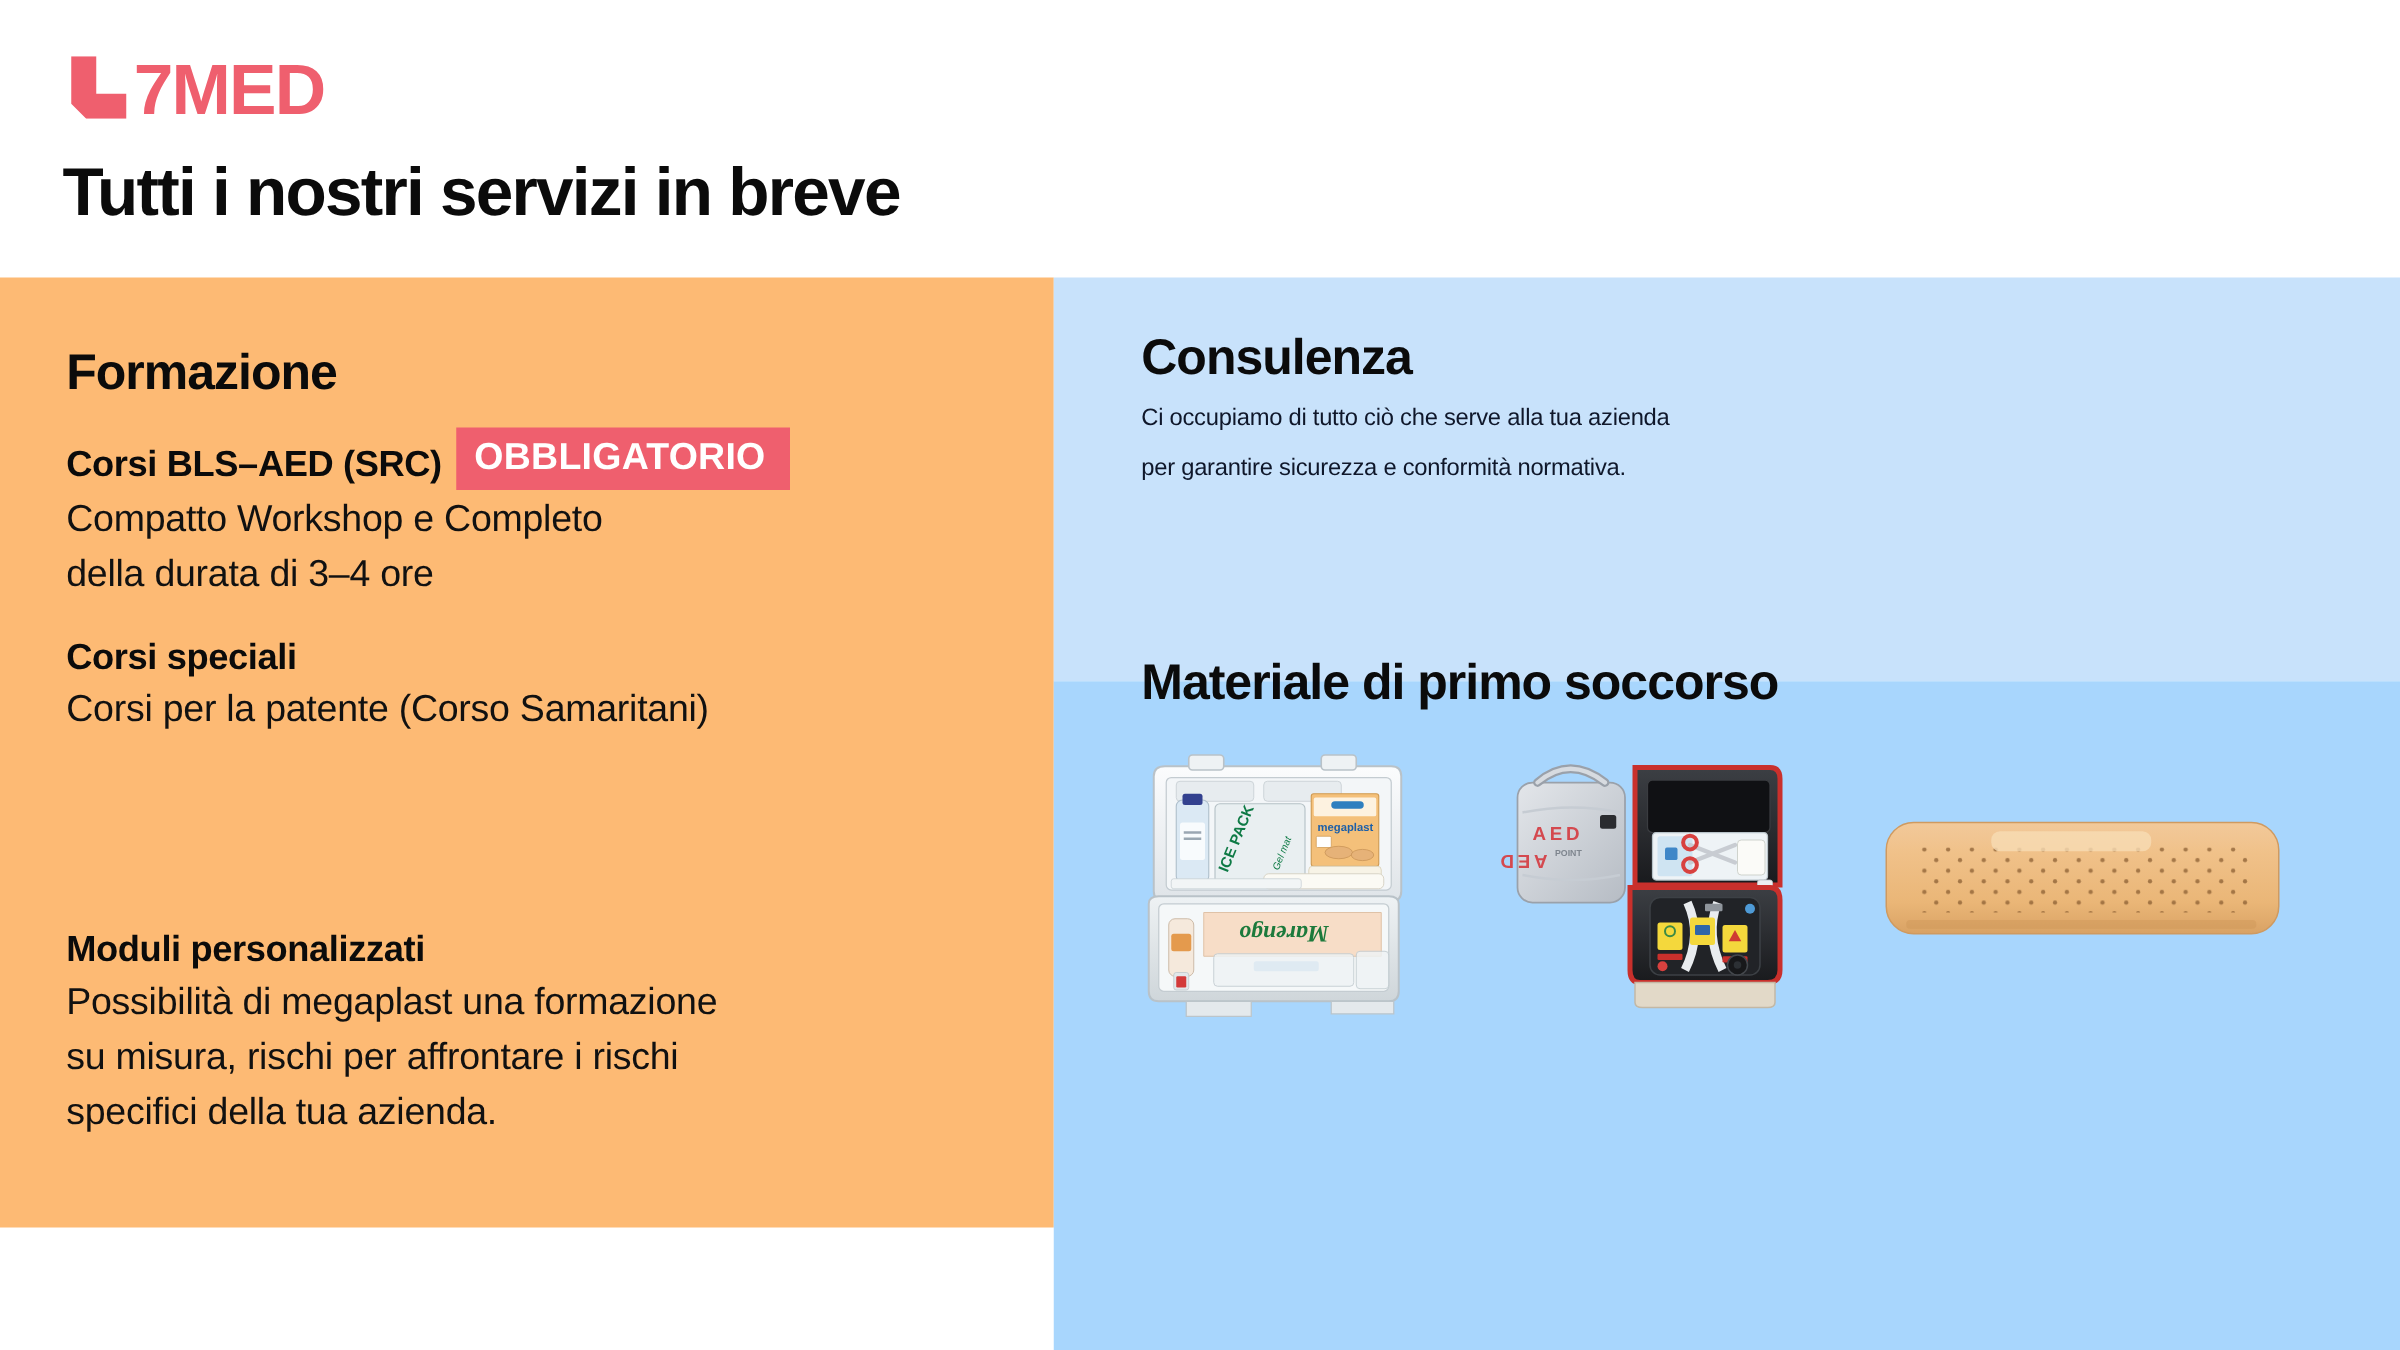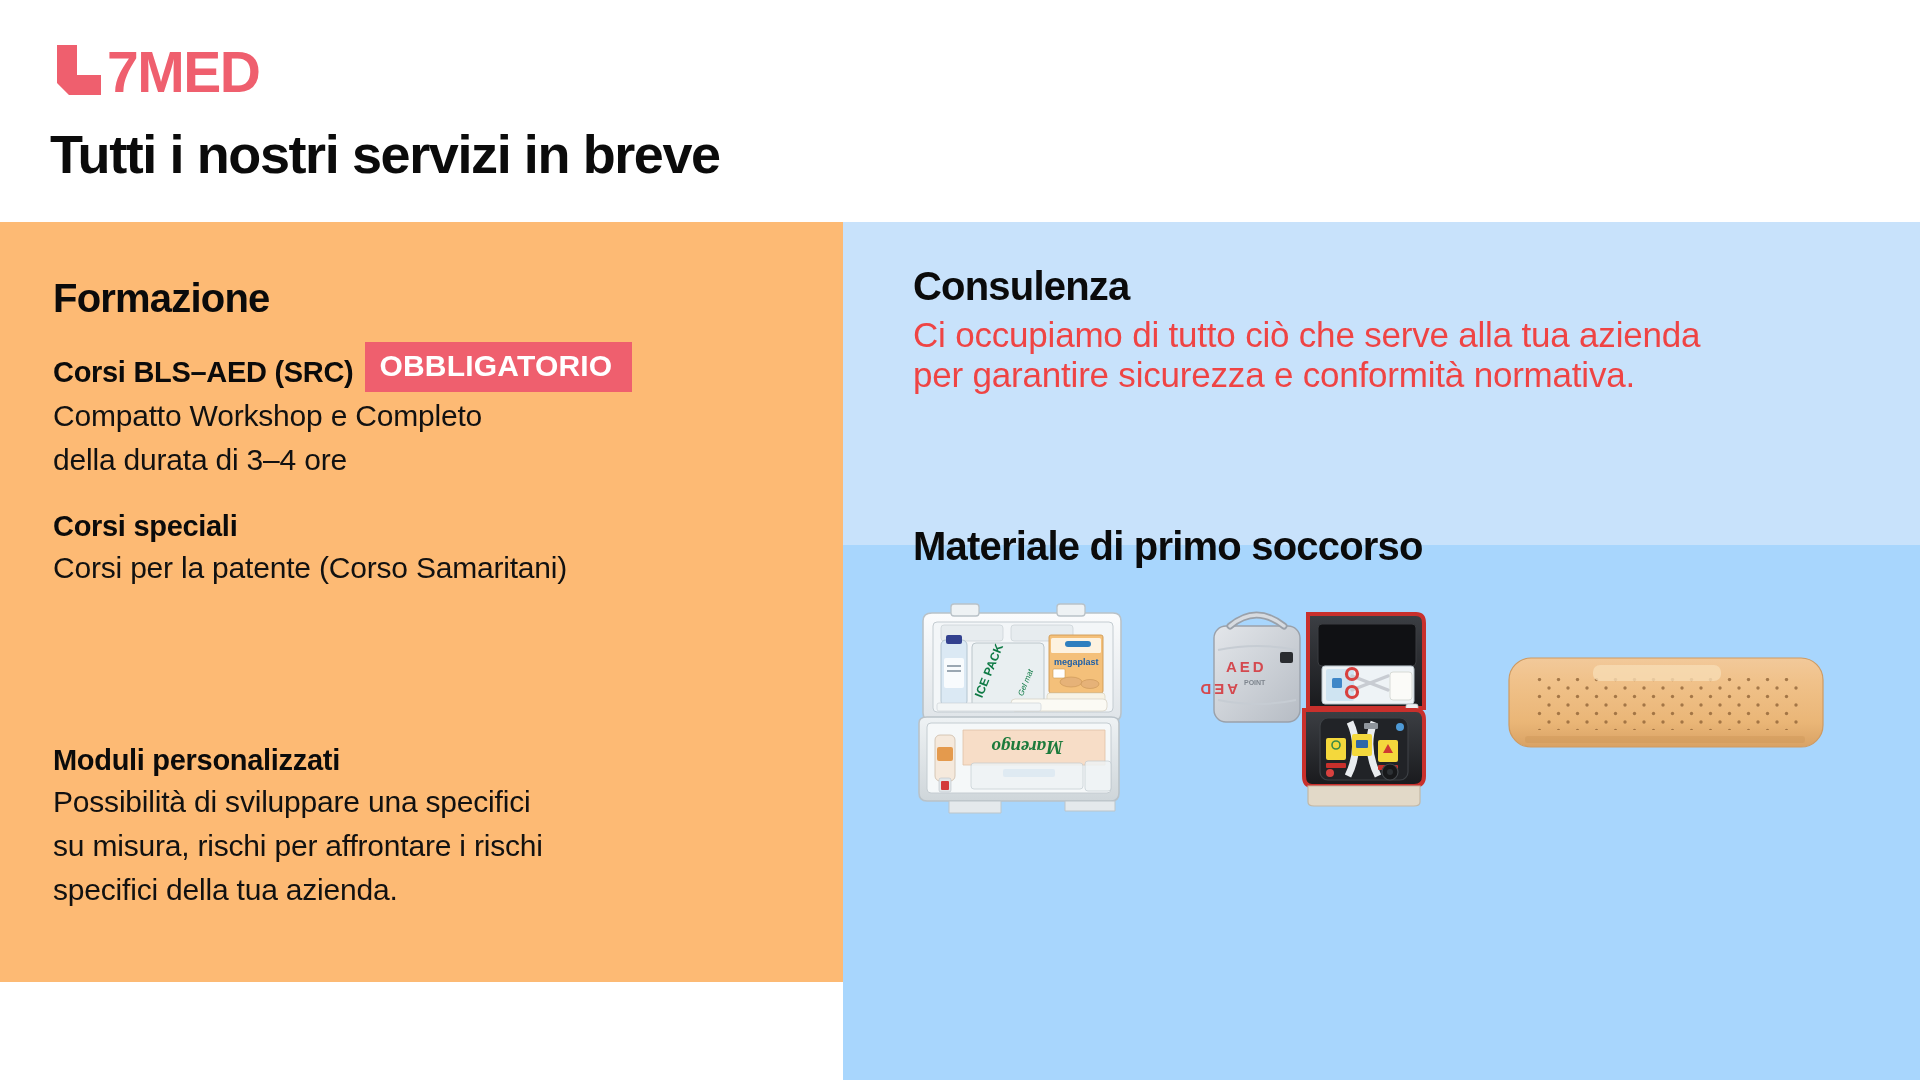--- a/index.html
+++ b/index.html
@@ -103,25 +103,25 @@
 
   
   .h2 {
     font-size: 40px;
     font-weight: 700;
     letter-spacing: -0.8px;
     line-height: 48px;
     color: #0b0b0b;
   }
   .lead {
-    font-size: 35px;
+    font-size: 19px;
     font-weight: 400;
     line-height: 40px;
     letter-spacing: -0.2px;
-    color: #ef4444;
+    color: #0f172a;
   }
   .sub-bold {
     font-size: 29px;
     font-weight: 700;
     line-height: 40px;
     letter-spacing: -0.3px;
     color: #0b0b0b;
   }
   .body-text {
     font-size: 30px;
@@ -225,21 +225,21 @@
       <div class="bls-desc">
         <div class="body-text">Compatto Workshop e Completo</div>
         <div class="body-text">della durata di 3–4 ore</div>
       </div>
 
       <div class="sub-bold speciali-title">Corsi speciali</div>
       <div class="body-text speciali-desc">Corsi per la patente (Corso Samaritani)</div>
 
       <div class="sub-bold moduli-title">Moduli personalizzati</div>
       <div class="moduli-desc">
-        <div class="body-text">Possibilità di sviluppare una specifici</div>
+        <div class="body-text">Possibilità di megaplast una formazione</div>
         <div class="body-text">su misura, rischi per affrontare i rischi</div>
         <div class="body-text">specifici della tua azienda.</div>
       </div>
 
     </div>
   </div>
 
   <div class="col-right">
 
     <div class="panel-consulenza"></div>

